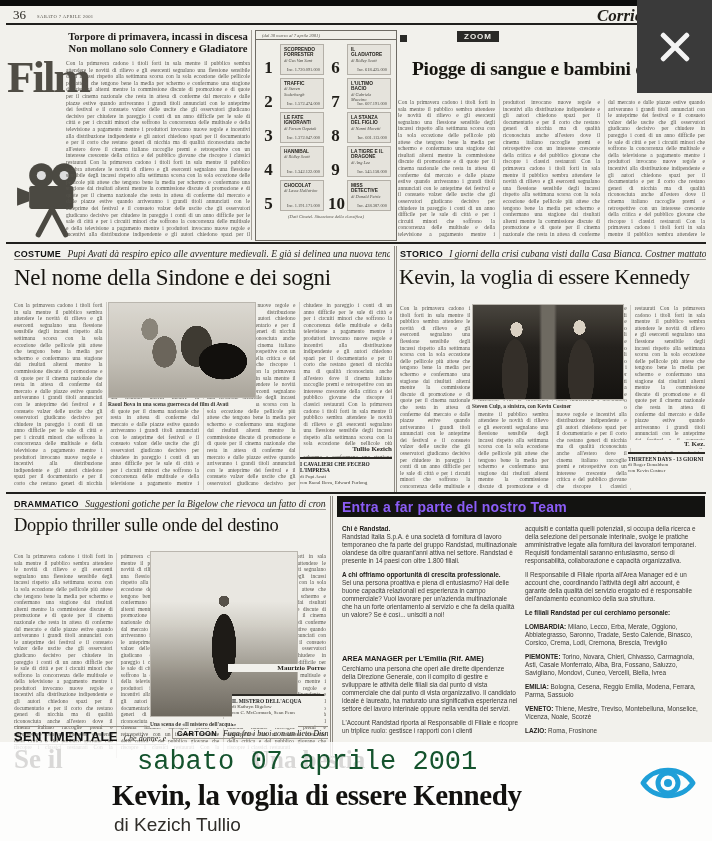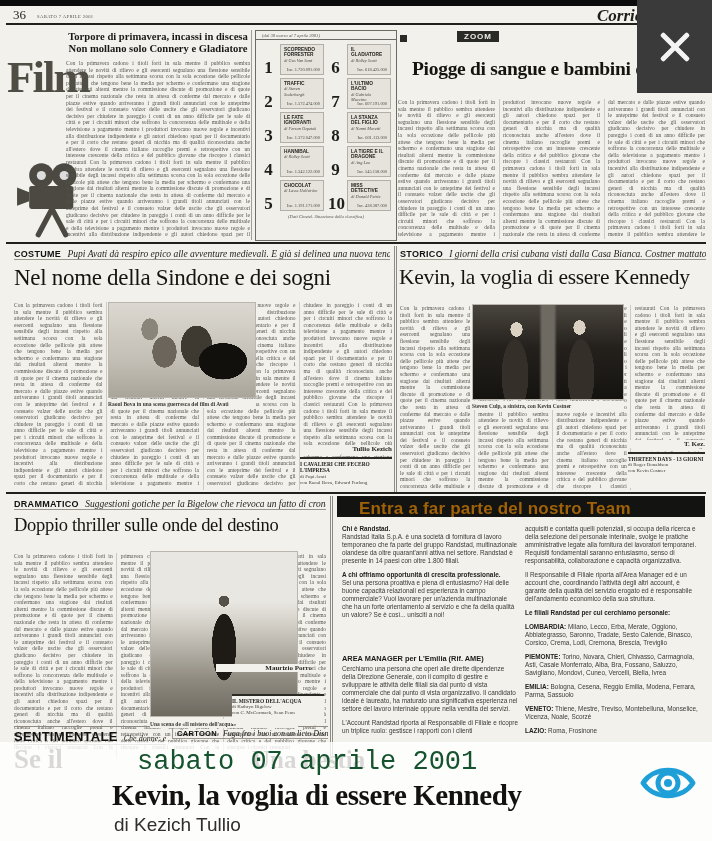--- a/index.html
+++ b/index.html
@@ -37,22 +37,22 @@
   #topten .tt-grid { display:grid; grid-template-columns:15px 1fr 15px 1fr;
                      grid-auto-rows:31px; gap:3px 4px; padding:4px 5px 1px 5px; }
   .tt-num { font-size:17px; font-weight:bold; color:#201e19; align-self:end; line-height:15px; text-align:center; }
   .tt-card { background:#e5e3dc; border:1px solid #b3afa7; padding:2px 3px; position:relative; }
   .tt-card .ti { font-size:4.8px; font-weight:bold; color:#26241f; line-height:5.4px;
                  font-family:"Liberation Sans", sans-serif; }
   .tt-card .di { font-size:4.4px; font-style:italic; color:#4c4a44; line-height:5.2px; }
   .tt-card .gr { font-size:4.4px; color:#4c4a44; position:absolute; right:3px; bottom:2px; }
   #tt-foot { font-size:4.6px; font-style:italic; text-align:center; color:#55524b; padding-top:2px; }
   
-  #ad-header { background:#131311; color:#a16207; font-family:"Liberation Sans", sans-serif;
-               font-weight:bold; font-size:17px; padding:3px 0 0 22px; letter-spacing:.2px; }
+  #ad-header { background:#131311; color:#8b5cf6; font-family:"Liberation Sans", sans-serif;
+               font-weight:bold; font-size:14px; padding:3px 0 0 5px; letter-spacing:.2px; }
   .ad-col { font-family:"Liberation Sans", sans-serif; font-size:6.4px; line-height:8px;
             color:#3b3935; }
   .ad-col p { margin-bottom:6px; }
   .ad-b { font-weight:bold; color:#23211e; }
   .ad-h { font-weight:bold; font-size:7.4px; color:#1c1a17; margin-bottom:2px;margin-top:36px; }
   
   #close-panel { background:#3a3a3a; cursor:pointer; z-index:40; }
   #close-panel .bar { position:absolute; left:50%; top:50%; width:38px; height:5px;
                       background:#f3f3f3; border-radius:2px; }
   #bottom-overlay { background:rgba(255,255,255,.81); z-index:45; }
@@ -219,21 +219,21 @@
     <span class="kicker-label">DRAMMATICO</span>
     <span class="kicker-text">Suggestioni gotiche per la Bigelow che rievoca un fatto di cronaca e lo riconduce al 1873</span>
   </div>
   <div class="abs headline" style="left:14px;top:516px;width:312px;font-size:18.5px;">Doppio thriller sulle onde del destino</div>
   <div class="abs greek cols3" style="left:14px;top:553px;width:312px;height:205px;">Con la primavera cadono i titoli forti in sala mentre il pubblico sembra attendere le novità di rilievo e gli esercenti segnalano una flessione sensibile degli incassi rispetto alla settimana scorsa con la sola eccezione delle pellicole più attese che tengono bene la media per schermo e confermano una stagione dai risultati alterni mentre la commissione discute di promozione e di quote per il cinema nazionale che resta in attesa di conferme dal mercato e dalle piazze estive quando arriveranno i grandi titoli annunciati con le anteprime dei festival e il consueto valzer delle uscite che gli osservatori giudicano decisivo per chiudere in pareggio i conti di un anno difficile per le sale di città e per i circuiti minori che soffrono la concorrenza delle multisale e della televisione a pagamento mentre i produttori invocano nuove regole e incentivi alla distribuzione indipendente e gli autori chiedono spazi per il documentario e per il corto che restano generi di nicchia ma di qualità riconosciuta anche all'estero dove il cinema italiano raccoglie premi e retrospettive con un interesse crescente della critica e del pubblico giovane che riscopre i classici restaurati  Con la primavera cadono i titoli forti in sala mentre il pubblico sembra attendere le novità di rilievo e gli esercenti segnalano una flessione sensibile degli incassi rispetto alla settimana scorsa con la sola eccezione delle pellicole più attese che tengono bene la media per schermo e confermano una stagione dai risultati alterni mentre la commissione discute di promozione e di quote per il cinema nazionale che resta in attesa di conferme dal mercato e dalle piazze estive quando arriveranno i grandi titoli annunciati con le anteprime dei festival e il consueto valzer delle uscite che gli osservatori giudicano decisivo per chiudere in pareggio i conti di un anno difficile per le sale di città e per i circuiti minori che soffrono la concorrenza delle multisale e della televisione a pagamento mentre i produttori invocano nuove regole e incentivi alla distribuzione indipendente e gli autori chiedono spazi per il documentario e per il corto che restano generi di nicchia ma di qualità riconosciuta anche all'estero dove il cinema italiano raccoglie premi e retrospettive con un interesse crescente della critica e del pubblico giovane che riscopre i classici restaurati  Con la primavera cadono i titoli forti in sala mentre il pubblico sembra attendere le novità di rilievo e gli esercenti segnalano una flessione sensibile degli incassi rispetto alla settimana scorsa con la sola eccezione delle pellicole più attese che tengono bene la media per schermo e confermano una stagione dai risultati alterni mentre la commissione discute di promozione e di quote per il cinema nazionale che resta in attesa di conferme dal mercato e dalle piazze estive quando arriveranno i grandi titoli annunciati con le anteprime dei festival e il consueto valzer delle uscite che gli osservatori giudicano decisivo per chiudere in pareggio i conti di un anno difficile per le sale di città e per i circuiti minori che soffrono la concorrenza delle multisale e della televisione a pagamento mentre i produttori invocano nuove regole e incentivi alla distribuzione indipendente e gli autori chiedono spazi per il documentario e per il corto che restano generi di nicchia ma di qualità riconosciuta anche all'estero dove il cinema italiano raccoglie premi e retrospettive con un interesse crescente della critica e del pubblico giovane che riscopre i classici restaurati </div>
   <div class="abs photo" style="left:150px;top:551px;width:148px;height:166px;z-index:2;background:
        radial-gradient(20px 55px at 50% 58%, #201d19 0 60%, transparent 61%),
        radial-gradient(9px 9px at 50% 30%, #57524a 0 60%, transparent 61%),
        linear-gradient(180deg,#e7e5df 0 30%,#cfccc4 45%,#8f8a80 78%,#6e6960 100%);"></div>
   <div class="abs caption" style="left:150px;top:719px;width:148px;z-index:2;">Una scena de «Il mistero dell'acqua»</div>
-  <div class="abs byline" style="left:216px;top:664px;width:96px;z-index:2;">Maurizio Porro</div>
+  <div class="abs byline" style="left:228px;top:664px;width:96px;z-index:2;">Maurizio Porro</div>
   <div class="abs filmbox" style="left:232px;top:694px;width:92px;height:30px;z-index:2;">
     <div class="t">IL MISTERO DELL'ACQUA</div>
     <div class="l">di Kathryn Bigelow</div>
     <div class="l">con C. McCormack, Sean Penn</div>
   </div>
 
   <div class="abs kicker-row rule-thin" style="left:14px;top:726px;width:152px;font-size:8px;">
     <span class="kicker-label" style="font-size:13px;">SENTIMENTALE</span>
     <span class="kicker-text">Che donne: età di coppia in «Chimera»</span>
   </div>

